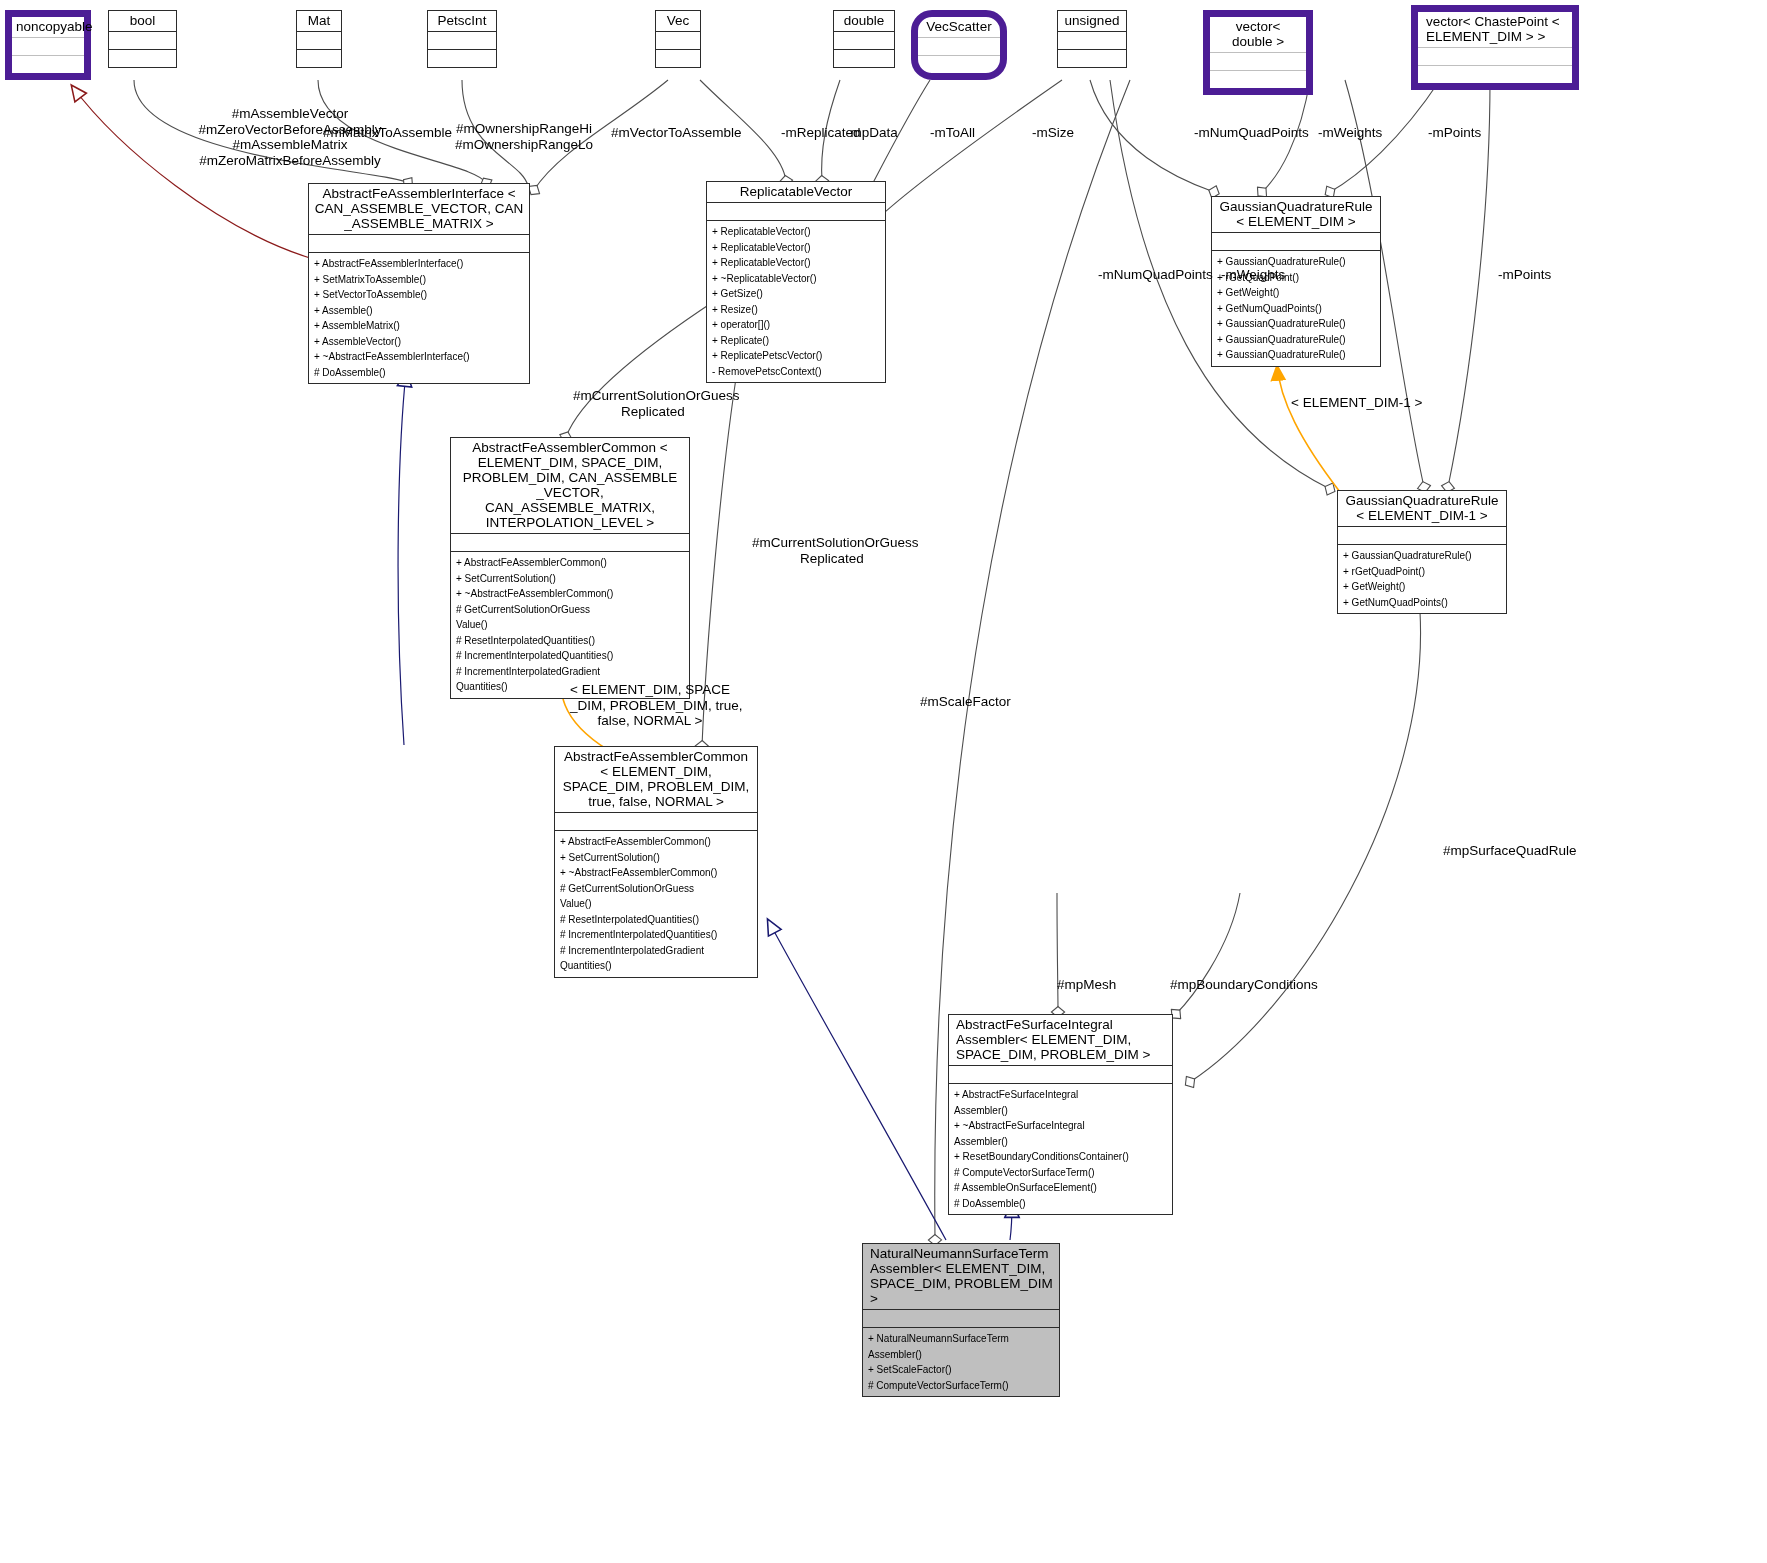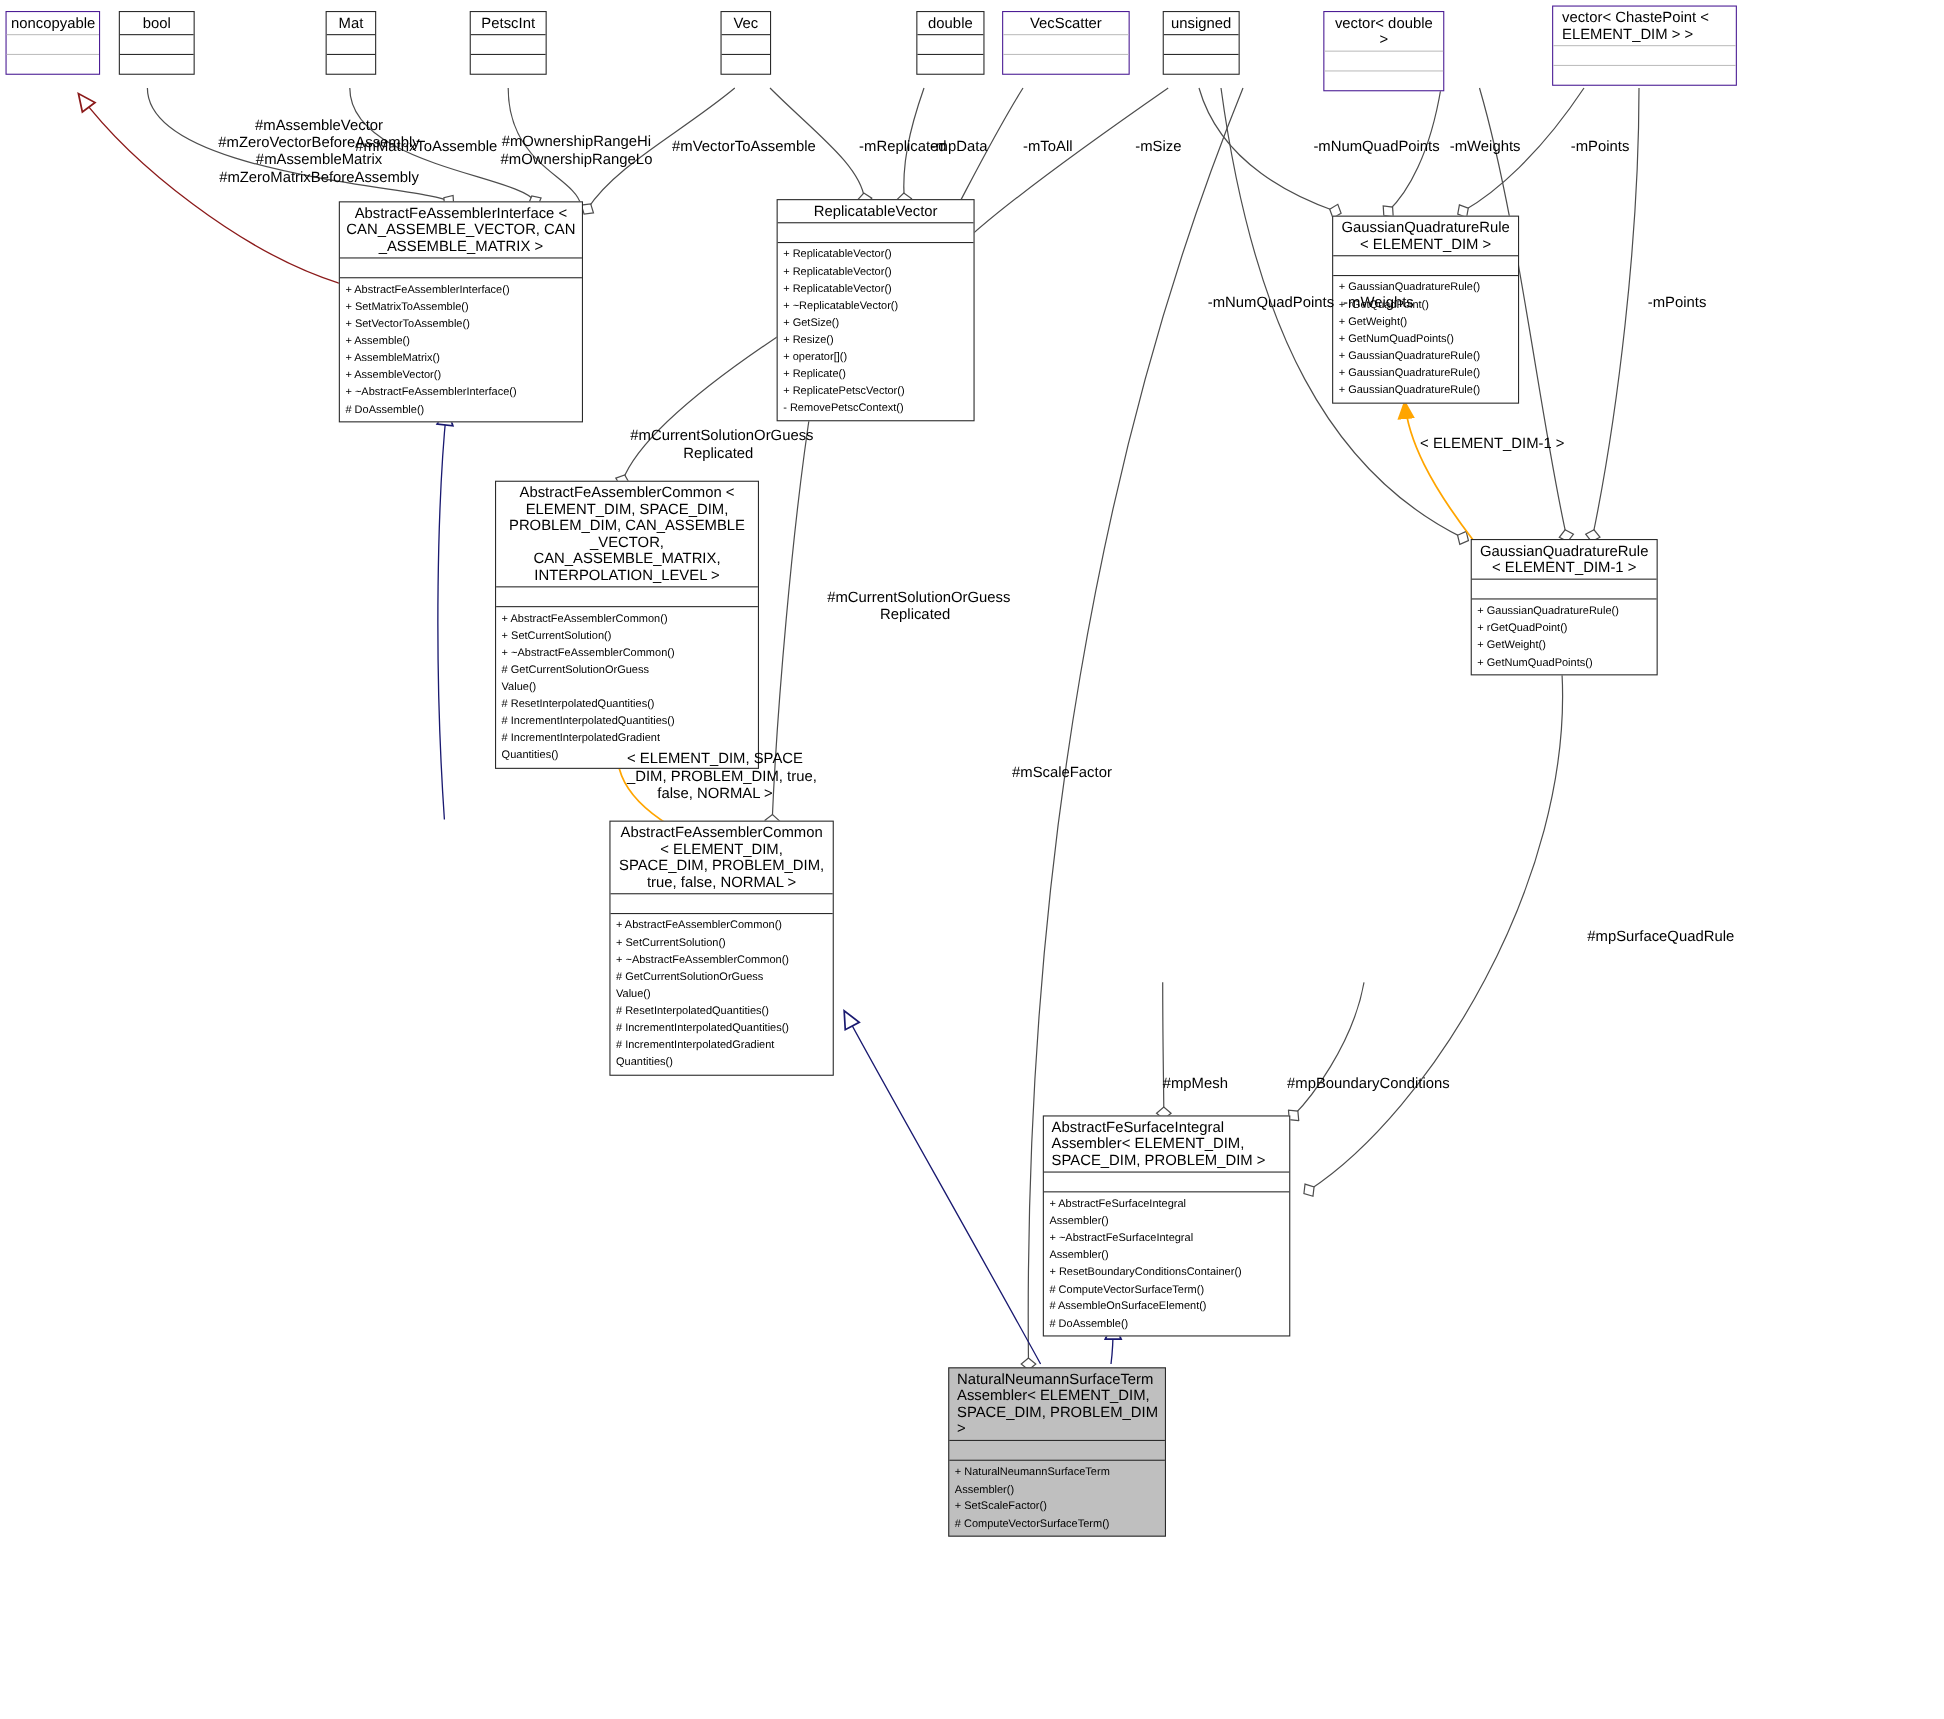--- a/index.html
+++ b/index.html
@@ -1,21 +1,21 @@
 <!DOCTYPE html>
 <html><head>
 <meta charset="utf-8">
 <style>
   html,body{margin:0;padding:0;background:#ffffff;}
   body{font-family:"Liberation Sans",sans-serif;}
   #stage{position:relative;width:1767px;height:1563px;overflow:hidden;background:#fff;}
   svg.edges{position:absolute;left:0;top:0;width:1767px;height:1563px;pointer-events:none;}
   .node{position:absolute;box-sizing:border-box;background:#fff;border:1px solid #2b2b2b;}
   .node.thick{border:1.6px solid #2b2b2b;}
-  .node.grey{border:1px solid #4c1d95;}
+  .node.grey{border:7px solid #4c1d95;}
   .node.hl{background:#bfbfbf;border:1.6px solid #2b2b2b;}
   .node .title{padding:2px 4px 3px 4px;text-align:center;font-size:13.5px;line-height:15px;color:#000;}
   .node .sep{border-top:1px solid #2b2b2b;}
   .node.grey .sep{border-top:1px solid #bfbfbf;}
   .node .attrs{min-height:17px;}
   .node .ops{padding:3px 4px 3px 5px;font-size:10px;line-height:15.5px;color:#000;text-align:left;}
   .node .ops div{white-space:pre-wrap;}
   .node .blank{height:17px;}
   .lbl{position:absolute;font-size:13.5px;line-height:15.5px;color:#000;white-space:pre;}
   .lbl.c{text-align:center;}
@@ -127,21 +127,21 @@
     <div class="sep attrs blank"></div>
     <div class="sep blank"></div>
   </div>
 
   <div class="node thick" style="left:833px;top:10px;width:62px;">
     <div class="title">double</div>
     <div class="sep attrs blank"></div>
     <div class="sep blank"></div>
   </div>
 
-  <div class="node grey" style="left:911px;top:10px;width:116px;">
+  <div class="node grey" style="left:911px;top:10px;width:96px;border-radius:21px;">
     <div class="title">VecScatter</div>
     <div class="sep attrs blank"></div>
     <div class="sep blank"></div>
   </div>
 
   <div class="node thick" style="left:1057px;top:10px;width:70px;">
     <div class="title">unsigned</div>
     <div class="sep attrs blank"></div>
     <div class="sep blank"></div>
   </div>

